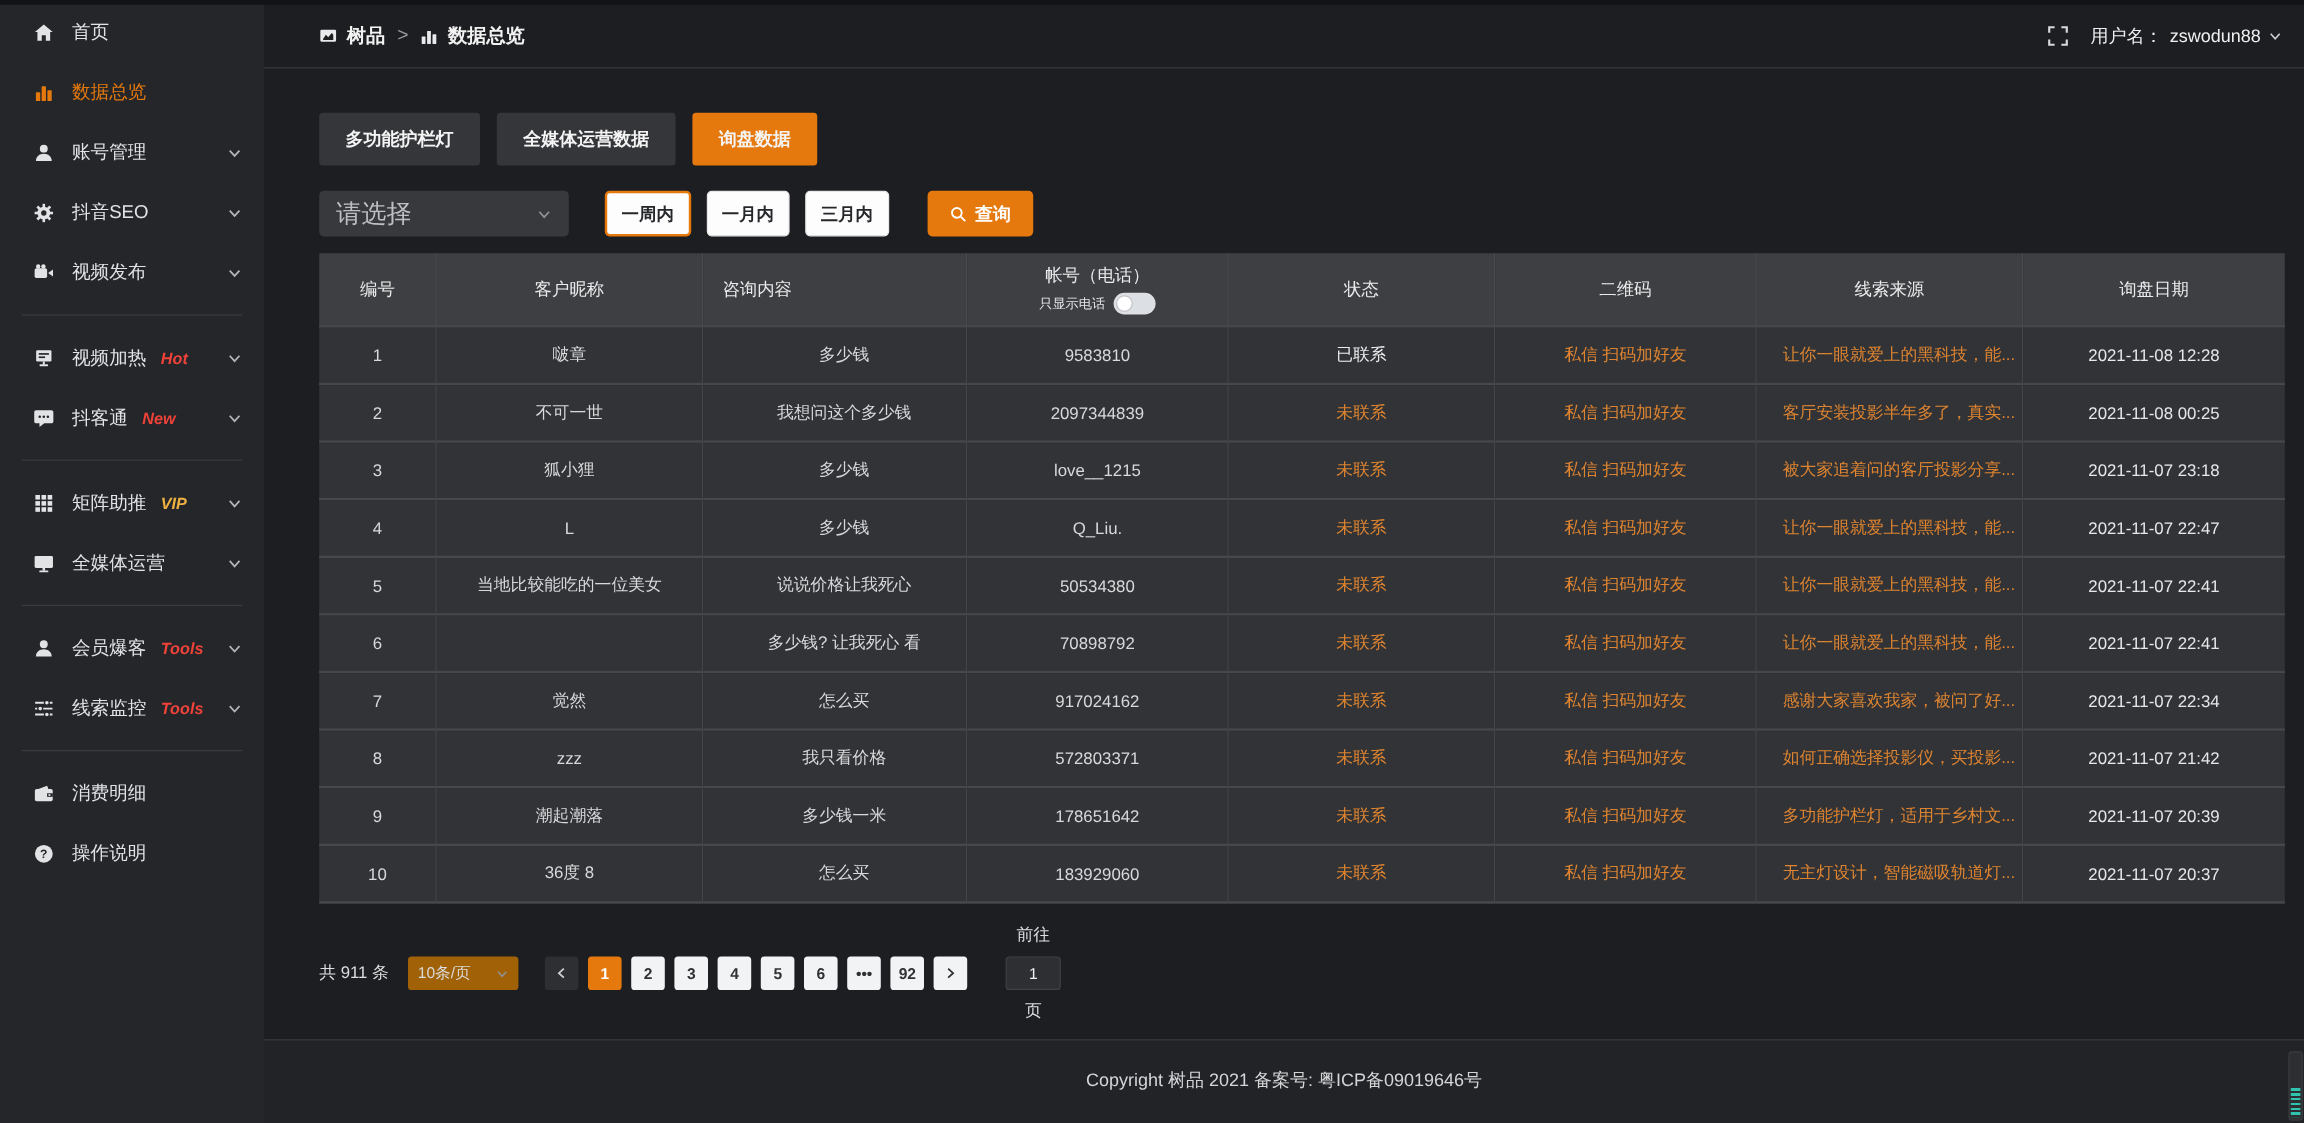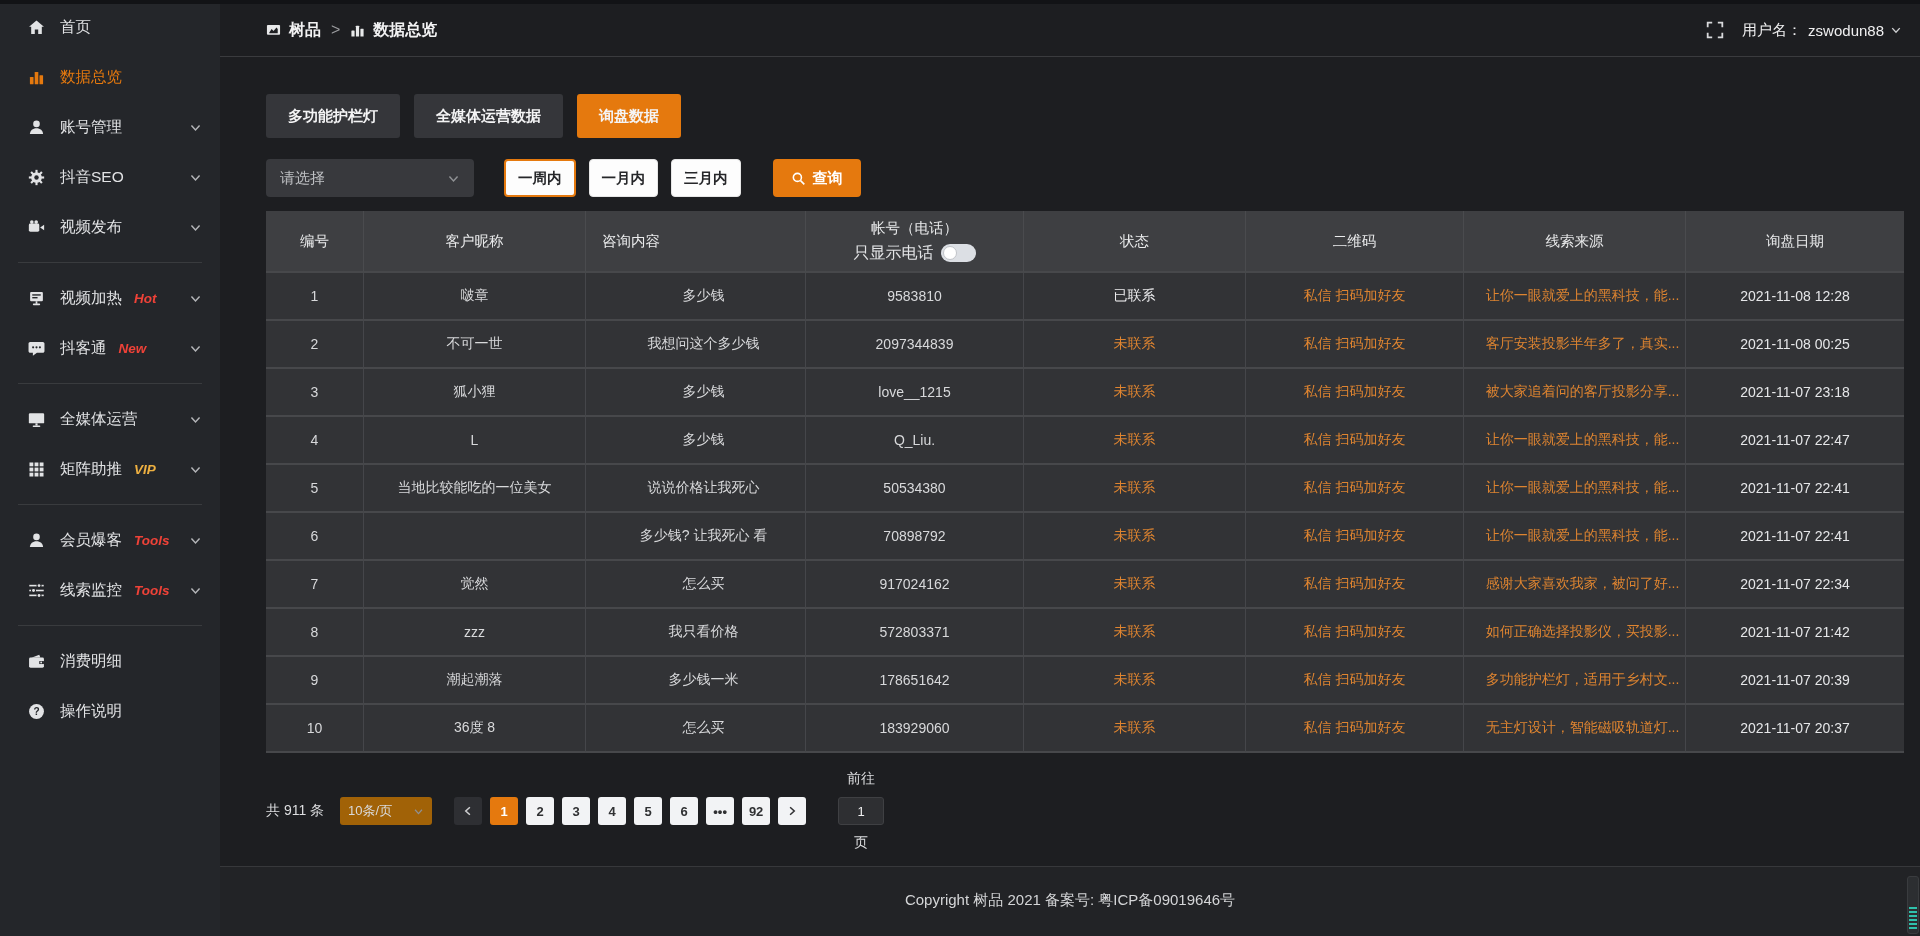--- a/index.html
+++ b/index.html
@@ -57,42 +57,42 @@
 
   .content{flex:1;padding:0 18px 0 46px;}
 
   .tabs{margin-top:37px;display:flex;gap:14px;}
   .tab{height:44px;padding:0 22px;background:#35363a;border:none;border-radius:3px;
     color:#f4f4f5;font-size:15px;font-weight:bold;font-family:inherit;cursor:pointer;}
   .tab.active{background:var(--accent);}
 
   .filter-row{margin-top:21px;display:flex;align-items:center;}
   .select{width:208px;height:38px;background:#38393d;border-radius:4px;display:flex;align-items:center;
-    padding:0 14px;color:#bdbfc2;font-size:15px;cursor:pointer;}
+    padding:0 14px;color:#bdbfc2;font-size:21px;cursor:pointer;}
   .select .sel-chevron{margin-left:auto;width:13px;height:13px;color:#8f9194;display:inline-flex;}
   .select svg{width:100%;height:100%;}
   .range-group{display:flex;gap:13px;margin-left:30px;align-items:flex-end;}
   .range-btn{height:38px;min-width:64px;padding:0 12px;background:#fdfdfd;color:#26272a;border:1px solid #e6e6e6;
     border-radius:4px;font-size:14.5px;font-family:inherit;font-weight:bold;cursor:pointer;}
   .range-btn.active{border:2px solid var(--accent);}
   .search-btn{height:38px;padding:0 18px;margin-left:32px;background:var(--accent);border:none;border-radius:4px;
     color:#fff;font-size:15px;font-weight:bold;font-family:inherit;display:flex;align-items:center;gap:7px;cursor:pointer;}
   .search-btn .sb-icon{width:15px;height:15px;display:inline-flex;}
   .search-btn svg{width:100%;height:100%;}
 
   
   .data-table{width:100%;margin-top:14px;border-collapse:separate;border-spacing:0;table-layout:fixed;}
   .data-table th{background:var(--head-bg);height:62px;font-weight:normal;font-size:14.5px;color:#eaebec;
     border-bottom:2px solid var(--line);border-right:1px solid #4a4b4e;vertical-align:middle;}
   .data-table th:last-child,.data-table td:last-child{border-right:none;}
   .data-table td{background:var(--row-bg);height:48px;border-bottom:2px solid var(--line);
     border-right:1px solid #45464a;text-align:center;color:#d8d9db;font-size:14px;
     overflow:hidden;white-space:nowrap;text-overflow:ellipsis;}
   .th-left,.td-left{text-align:left;padding-left:16px;margin-top:48px;}
-  .th-line2{display:flex;align-items:center;justify-content:center;gap:7px;margin-top:5px;font-size:16px;color:#e3e4e6;}
+  .th-line2{display:flex;align-items:center;justify-content:center;gap:7px;margin-top:5px;font-size:11px;color:#e3e4e6;}
   .switch{width:35px;height:18px;background:#dcdfe4;border-radius:9px;position:relative;display:inline-block;cursor:pointer;}
   .switch .knob{position:absolute;left:2px;top:2px;width:14px;height:14px;background:#fff;border:1px solid #c0c3c8;border-radius:50%;}
   td.c-status{color:var(--link-orange);}
   td.c-status.contacted{color:#ececee;}
   td.c-qr,td.c-source{color:var(--link-orange);cursor:pointer;}
   td.c-date{color:#e6e7e9;}
 
   
   .pager{margin-top:17px;display:flex;align-items:center;font-size:14px;color:#dddee0;}
   .pg-total{margin-right:16px;}
@@ -234,51 +234,51 @@
     <span class="mi-chevron">
           <svg viewBox="0 0 16 16" fill="none" stroke="currentColor" stroke-width="1.8">
             <polyline points="3,5.5 8,11 13,5.5"></polyline>
           </svg>
         </span>
   </div>
       <div class="menu-divider"></div>
       <div class="menu-item">
     <span class="mi-icon">
           <svg viewBox="0 0 16 16" fill="currentColor">
-            <rect x="0.8" y="2.2" width="14.4" height="9.4" rx="1.1"></rect>
-            <rect x="7" y="11.6" width="2" height="2.1"></rect>
-            <rect x="4.4" y="13.6" width="7.2" height="1.4" rx="0.7"></rect>
-          </svg>
-        </span>
-    <span class="mi-label">全媒体运营</span>
-
-    <span class="mi-chevron">
-          <svg viewBox="0 0 16 16" fill="none" stroke="currentColor" stroke-width="1.8">
-            <polyline points="3,5.5 8,11 13,5.5"></polyline>
-          </svg>
-        </span>
-  </div>
-      <div class="menu-item">
-    <span class="mi-icon">
-          <svg viewBox="0 0 16 16" fill="currentColor">
             <g>
               <rect x="1.4" y="1.4" width="3.6" height="3.6"></rect>
               <rect x="6.2" y="1.4" width="3.6" height="3.6"></rect>
               <rect x="11" y="1.4" width="3.6" height="3.6"></rect>
               <rect x="1.4" y="6.2" width="3.6" height="3.6"></rect>
               <rect x="6.2" y="6.2" width="3.6" height="3.6"></rect>
               <rect x="11" y="6.2" width="3.6" height="3.6"></rect>
               <rect x="1.4" y="11" width="3.6" height="3.6"></rect>
               <rect x="6.2" y="11" width="3.6" height="3.6"></rect>
               <rect x="11" y="11" width="3.6" height="3.6"></rect>
             </g>
           </svg>
         </span>
     <span class="mi-label">矩阵助推</span>
     <span class="mi-badge" style="color: rgb(238, 176, 65);">VIP</span>
+    <span class="mi-chevron">
+          <svg viewBox="0 0 16 16" fill="none" stroke="currentColor" stroke-width="1.8">
+            <polyline points="3,5.5 8,11 13,5.5"></polyline>
+          </svg>
+        </span>
+  </div>
+      <div class="menu-item">
+    <span class="mi-icon">
+          <svg viewBox="0 0 16 16" fill="currentColor">
+            <rect x="0.8" y="2.2" width="14.4" height="9.4" rx="1.1"></rect>
+            <rect x="7" y="11.6" width="2" height="2.1"></rect>
+            <rect x="4.4" y="13.6" width="7.2" height="1.4" rx="0.7"></rect>
+          </svg>
+        </span>
+    <span class="mi-label">全媒体运营</span>
+
     <span class="mi-chevron">
           <svg viewBox="0 0 16 16" fill="none" stroke="currentColor" stroke-width="1.8">
             <polyline points="3,5.5 8,11 13,5.5"></polyline>
           </svg>
         </span>
   </div>
       <div class="menu-divider"></div>
       <div class="menu-item">
     <span class="mi-icon">
           <svg viewBox="0 0 16 16" fill="currentColor">

